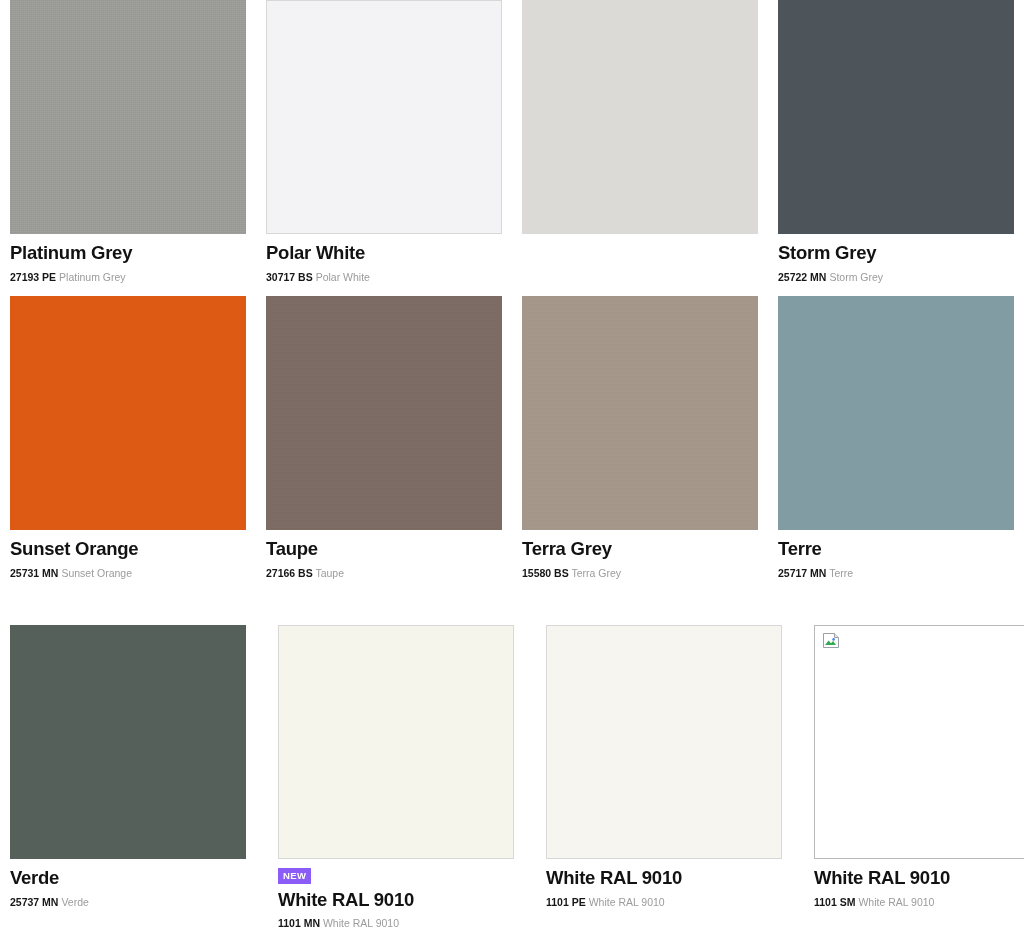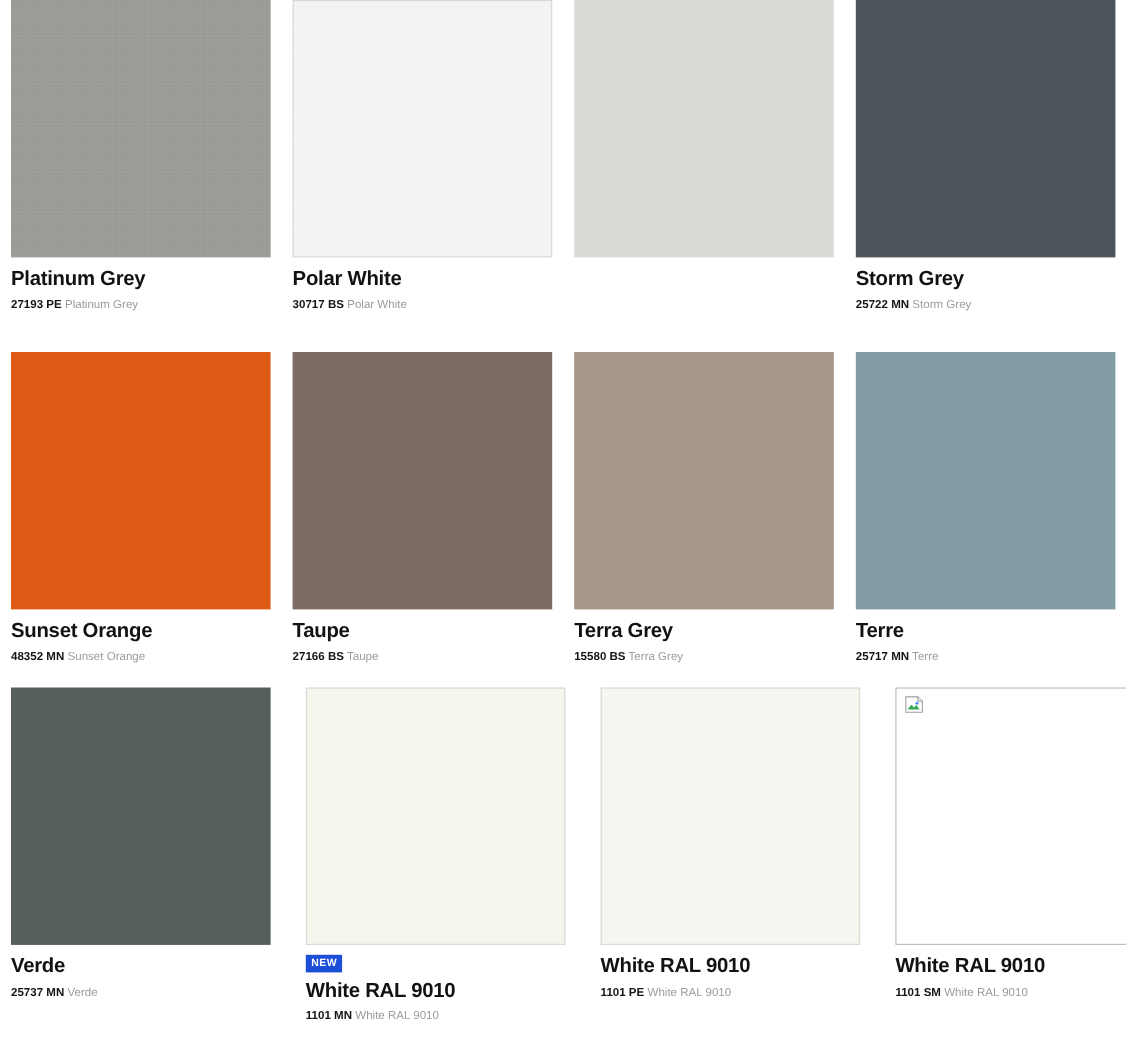--- a/index.html
+++ b/index.html
@@ -22,21 +22,21 @@
   }
 
   
   .row {
     position: absolute;
     left: 0;
     width: 816px;
     display: flex;
   }
   .row-1 { top: 0px; }
-  .row-2 { top: 320px; }
+  .row-2 { top: 296px; }
   .row-3 { top: 625px; gap: 12px; }
 
   .card {
     width: 256px;
     padding: 0 10px;
     position: relative;
   }
 
   
   .swatch {
@@ -151,21 +151,21 @@
           <div class="title">Storm Grey</div>
           <div class="code"><span class="ref">25722 MN</span> <span>Storm Grey</span></div>
         </div>
       </div>
     </div>
   <div class="row row-2">
       <div class="card">
         <div class="swatch" style="background: rgb(221, 90, 20);"></div>
         <div class="meta">
           <div class="title">Sunset Orange</div>
-          <div class="code"><span class="ref">48352 MN</span> <span>Sunset Orange</span></div>
+          <div class="code"><span class="ref">25731 MN</span> <span>Sunset Orange</span></div>
         </div>
       </div>
       <div class="card">
         <div class="swatch soft" style="background: rgb(124, 106, 99);"></div>
         <div class="meta">
           <div class="title">Taupe</div>
           <div class="code"><span class="ref">27166 BS</span> <span>Taupe</span></div>
         </div>
       </div>
       <div class="card">
@@ -186,21 +186,21 @@
   <div class="row row-3">
       <div class="card">
         <div class="swatch" style="background: rgb(86, 96, 90);"></div>
         <div class="meta">
           <div class="title">Verde</div>
           <div class="code"><span class="ref">25737 MN</span> <span>Verde</span></div>
         </div>
       </div>
       <div class="card">
         <div class="swatch bordered" style="background: rgb(245, 245, 235);"></div>
-        <div class="meta"><span class="badge" style="background: #1d4ed8;">NEW</span><br><div class="title">White RAL 9010</div><div class="code"><span class="ref">1101 MN</span> <span>White RAL 9010</span></div></div>
+        <div class="meta"><span class="badge" style="background: #8b5cf6;">NEW</span><br><div class="title">White RAL 9010</div><div class="code"><span class="ref">1101 MN</span> <span>White RAL 9010</span></div></div>
       </div>
       <div class="card">
         <div class="swatch bordered" style="background: rgb(247, 245, 240);"></div>
         <div class="meta">
           <div class="title">White RAL 9010</div>
           <div class="code"><span class="ref">1101 PE</span> <span>White RAL 9010</span></div>
         </div>
       </div>
       <div class="card">
         <div class="swatch bordered broken" style="background: rgb(255, 255, 255);">

